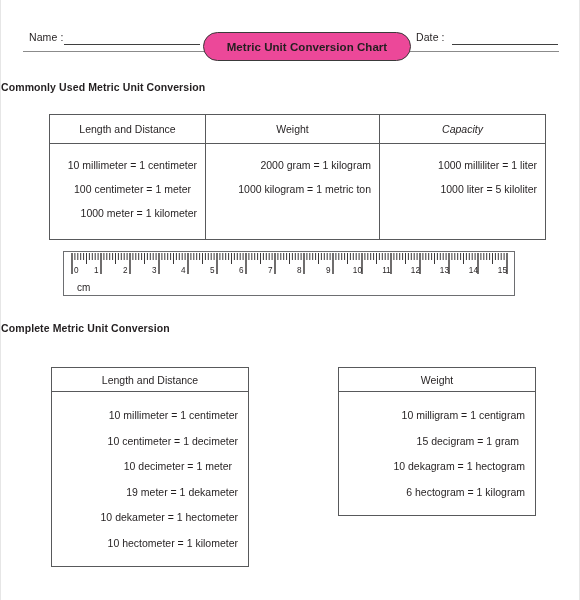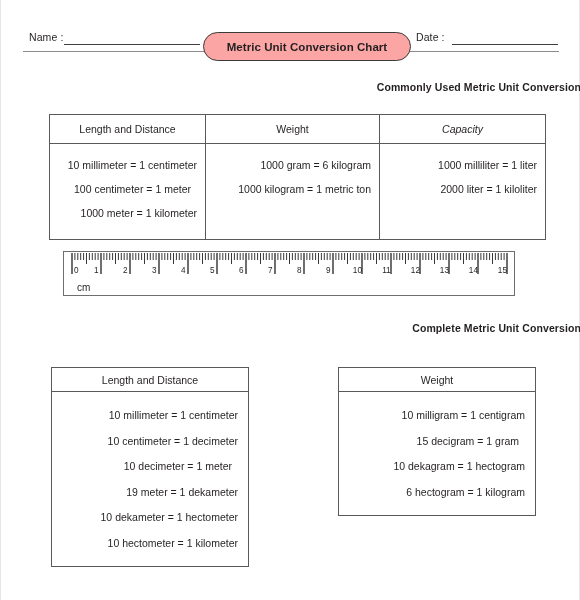--- a/index.html
+++ b/index.html
@@ -58,39 +58,39 @@
   .rule-right { left: 408px; top: 51px; width: 150px; }
 
   .title-pill {
     position: absolute;
     left: 202px;
     top: 32px;
     width: 208px;
     height: 29px;
     border: 1.7px solid #3a3a3a;
     border-radius: 15px;
-    background: #fca5a5;
+    background: #ec4899;
     display: flex;
     align-items: center;
     justify-content: center;
     box-sizing: border-box;
   }
   .title-pill span {
     font-size: 11.5px;
     font-weight: bold;
     letter-spacing: .05px;
     color: #231f20;
     white-space: nowrap;
   }
 
   
   .section-heading {
     position: absolute;
     width: 580px;
-    text-align: right;
+    text-align: left;
     font-size: 10.5px;
     font-weight: bold;
     color: #231f20;
     letter-spacing: .1px;
   }
   #heading-commonly { top: 81px; }
   #heading-complete { top: 322px; }
 
   
   .top-table {
@@ -223,26 +223,26 @@
       </tr>
     </thead>
     <tbody>
       <tr>
         <td>
           <div class="eqline al-center">10 millimeter = 1 centimeter</div>
           <div class="eqline al-center pad-r-8">100 centimeter = 1 meter</div>
           <div class="eqline al-center">1000 meter = 1 kilometer</div>
         </td>
         <td>
-          <div class="eqline al-center">1000 gram = 6 kilogram</div>
+          <div class="eqline al-center">2000 gram = 1 kilogram</div>
           <div class="eqline al-center">1000 kilogram = 1 metric ton</div>
         </td>
         <td>
           <div class="eqline al-center">1000 milliliter = 1 liter</div>
-          <div class="eqline al-right">2000 liter = 1 kiloliter</div>
+          <div class="eqline al-right">1000 liter = 5 kiloliter</div>
         </td>
       </tr>
     </tbody>
   </table>
 
   <div class="ruler">
     <div class="ruler-scale">
       <svg id="ruler-svg" width="452" height="28" viewBox="0 0 452 28">
           <line x1="10.9" x2="10.9" y1="1" y2="8" stroke="#231f20" stroke-width="0.9"></line>
           <line x1="13.8" x2="13.8" y1="1" y2="8" stroke="#231f20" stroke-width="0.9"></line>

